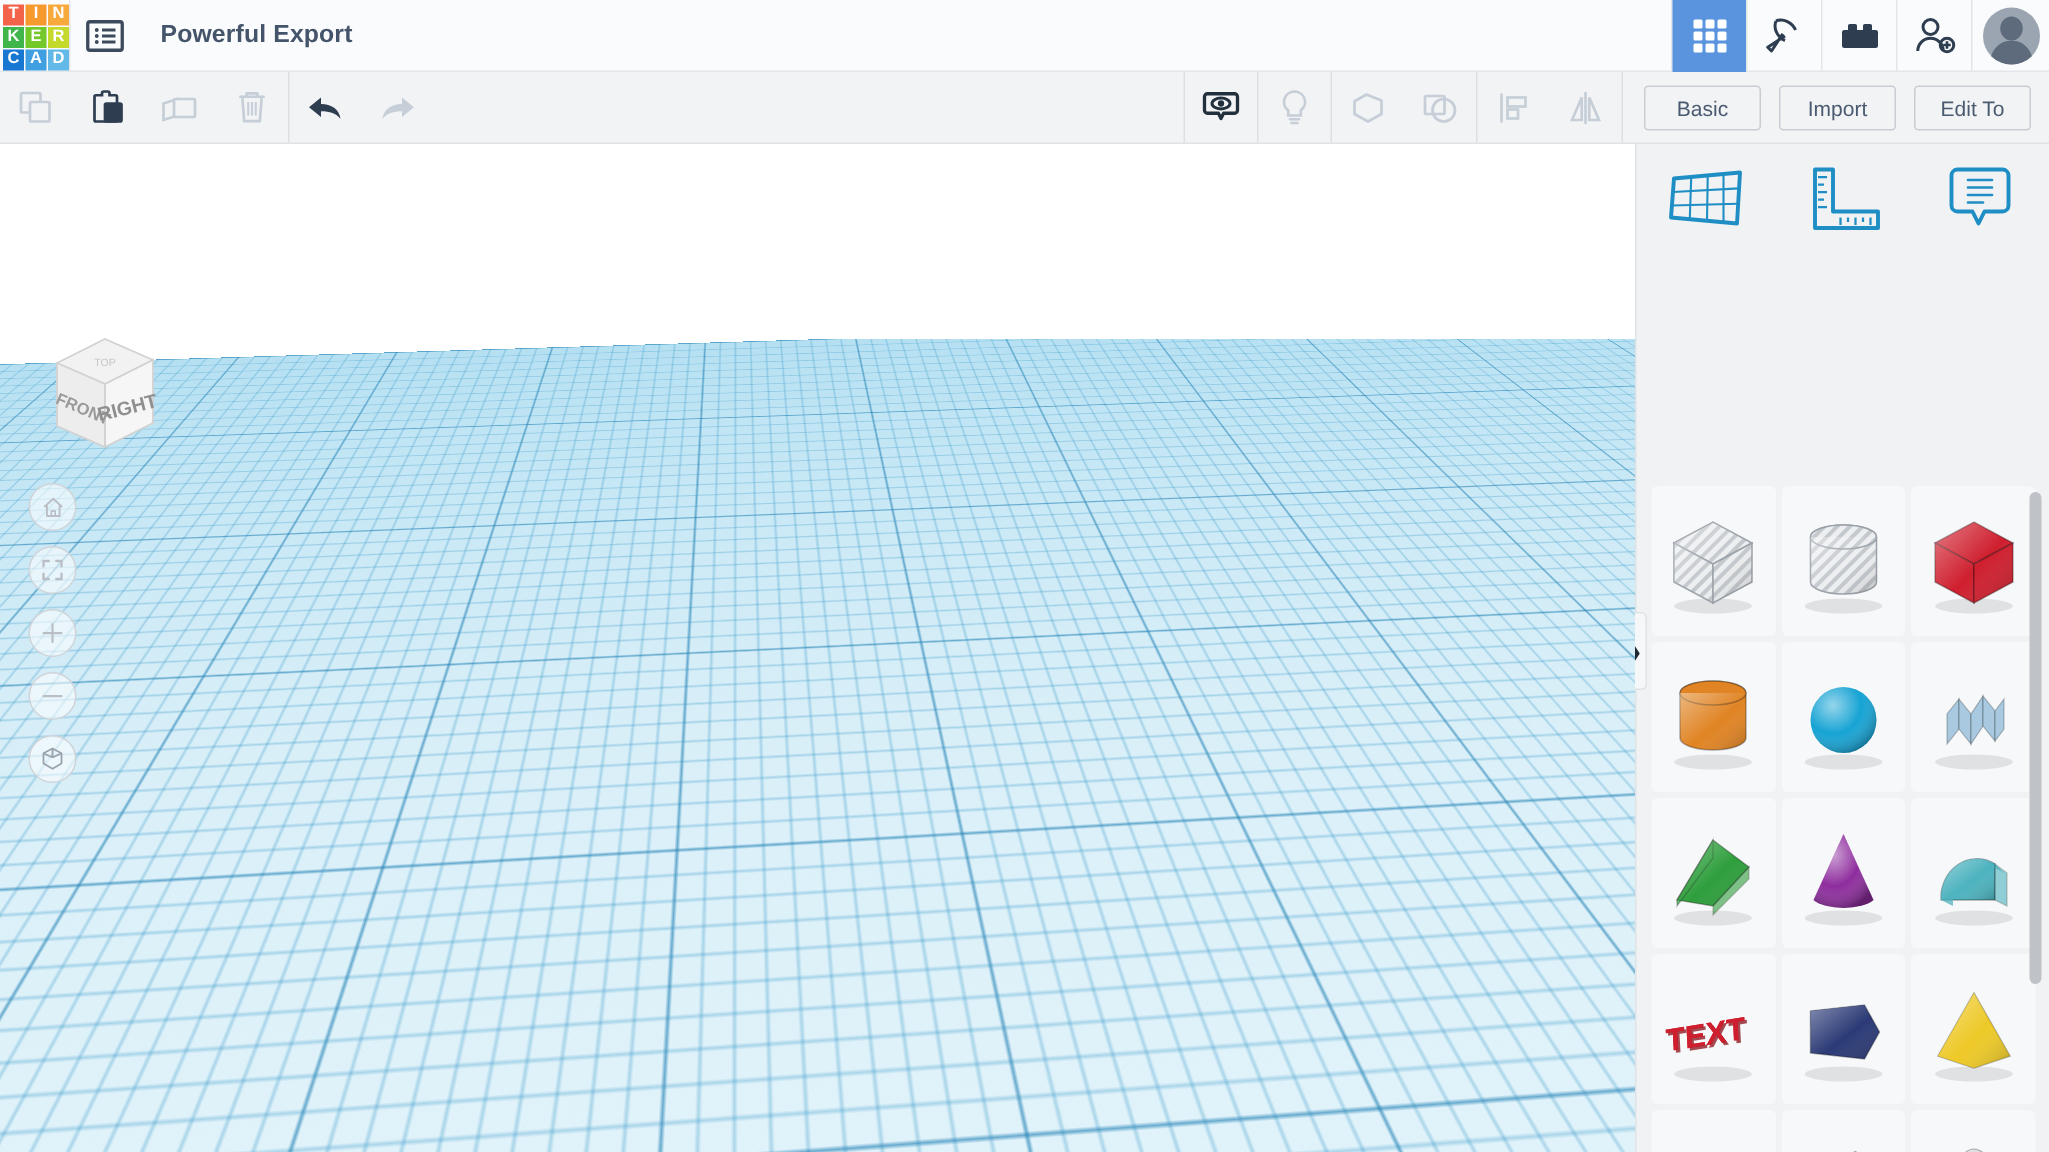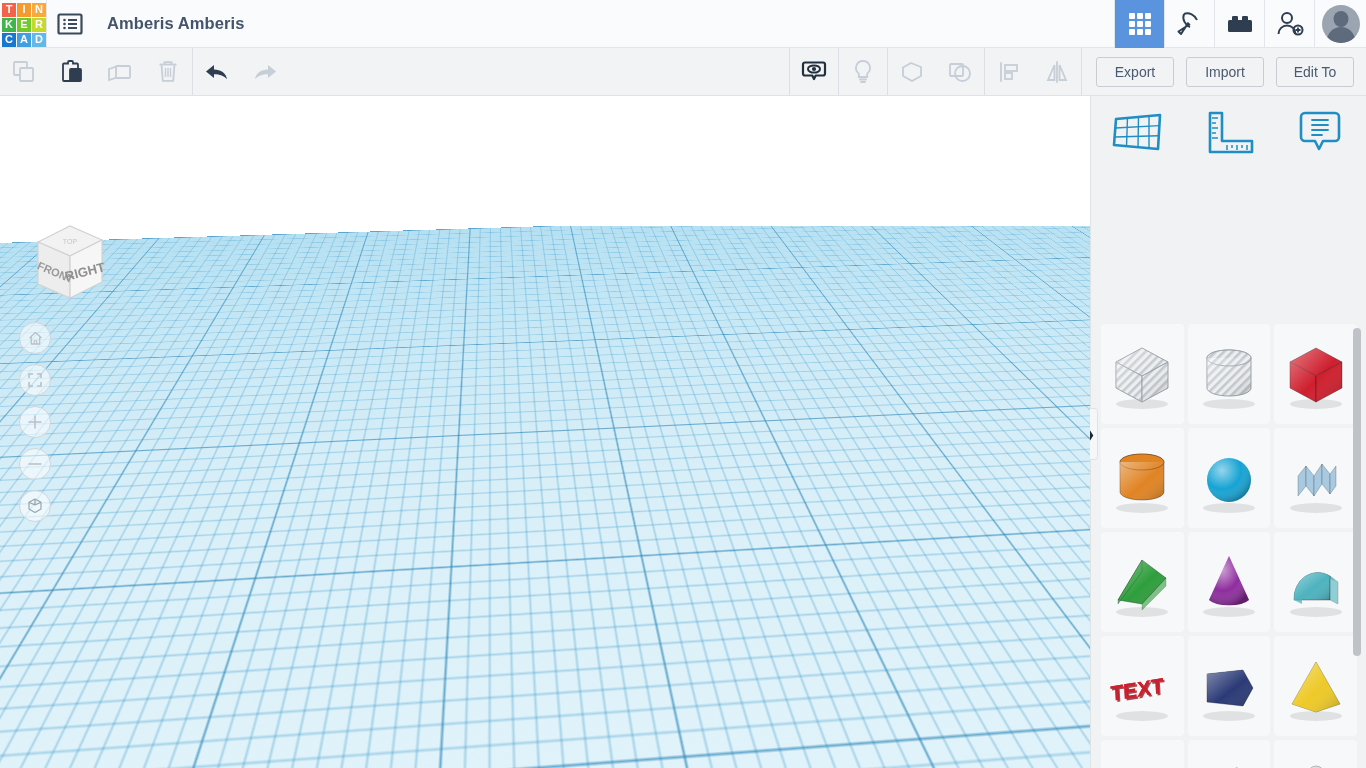--- a/index.html
+++ b/index.html
@@ -193,21 +193,21 @@
       <svg width="26" height="24" viewBox="0 0 26 24">
         <rect x="1.5" y="2.5" width="23" height="19" rx="1.5" fill="none" stroke="#3b4a5c" stroke-width="2.2"></rect>
         <circle cx="7.5" cy="8" r="1.3" fill="#3b4a5c"></circle>
         <circle cx="7.5" cy="12" r="1.3" fill="#3b4a5c"></circle>
         <circle cx="7.5" cy="16" r="1.3" fill="#3b4a5c"></circle>
         <rect x="11" y="7" width="9" height="2" fill="#3b4a5c"></rect>
         <rect x="11" y="11" width="9" height="2" fill="#3b4a5c"></rect>
         <rect x="11" y="15" width="9" height="2" fill="#3b4a5c"></rect>
       </svg>
     </div>
-    <div class="proj-title">Amberis Amberis</div>
+    <div class="proj-title">Powerful Export</div>
     <div class="hdr-spacer"></div>
 
     <div class="hdr-icon-btn active">
       <svg width="26" height="26" viewBox="0 0 26 26">
         <g fill="#ffffff">
           <rect x="2" y="2" width="6" height="6" rx="1"></rect>
           <rect x="10" y="2" width="6" height="6" rx="1"></rect>
           <rect x="18" y="2" width="6" height="6" rx="1"></rect>
           <rect x="2" y="10" width="6" height="6" rx="1"></rect>
           <rect x="10" y="10" width="6" height="6" rx="1"></rect>
@@ -352,21 +352,21 @@
         <g fill="none" stroke="#c6ced7" stroke-width="1.8">
           <path d="M14 2v20" stroke-linecap="round"></path>
           <path d="M11.5 20 L5 20 L11.5 5 Z"></path>
           <path d="M16.5 20 L23 20 L16.5 5 Z"></path>
         </g>
       </svg>
     </div>
     <div class="tb-sep"></div>
 
     <div style="width:14px;flex:0 0 auto"></div>
-    <div class="tb-action">Export</div>
+    <div class="tb-action">Basic</div>
     <div class="tb-action">Import</div>
     <div class="tb-action">Edit To</div>
   </div>
 
   <div class="canvas">
     <div class="workplane"></div>
     <div class="canvas-fade"></div>
 
     <div class="viewcube">
       <svg width="96" height="96" viewBox="0 0 96 96">

